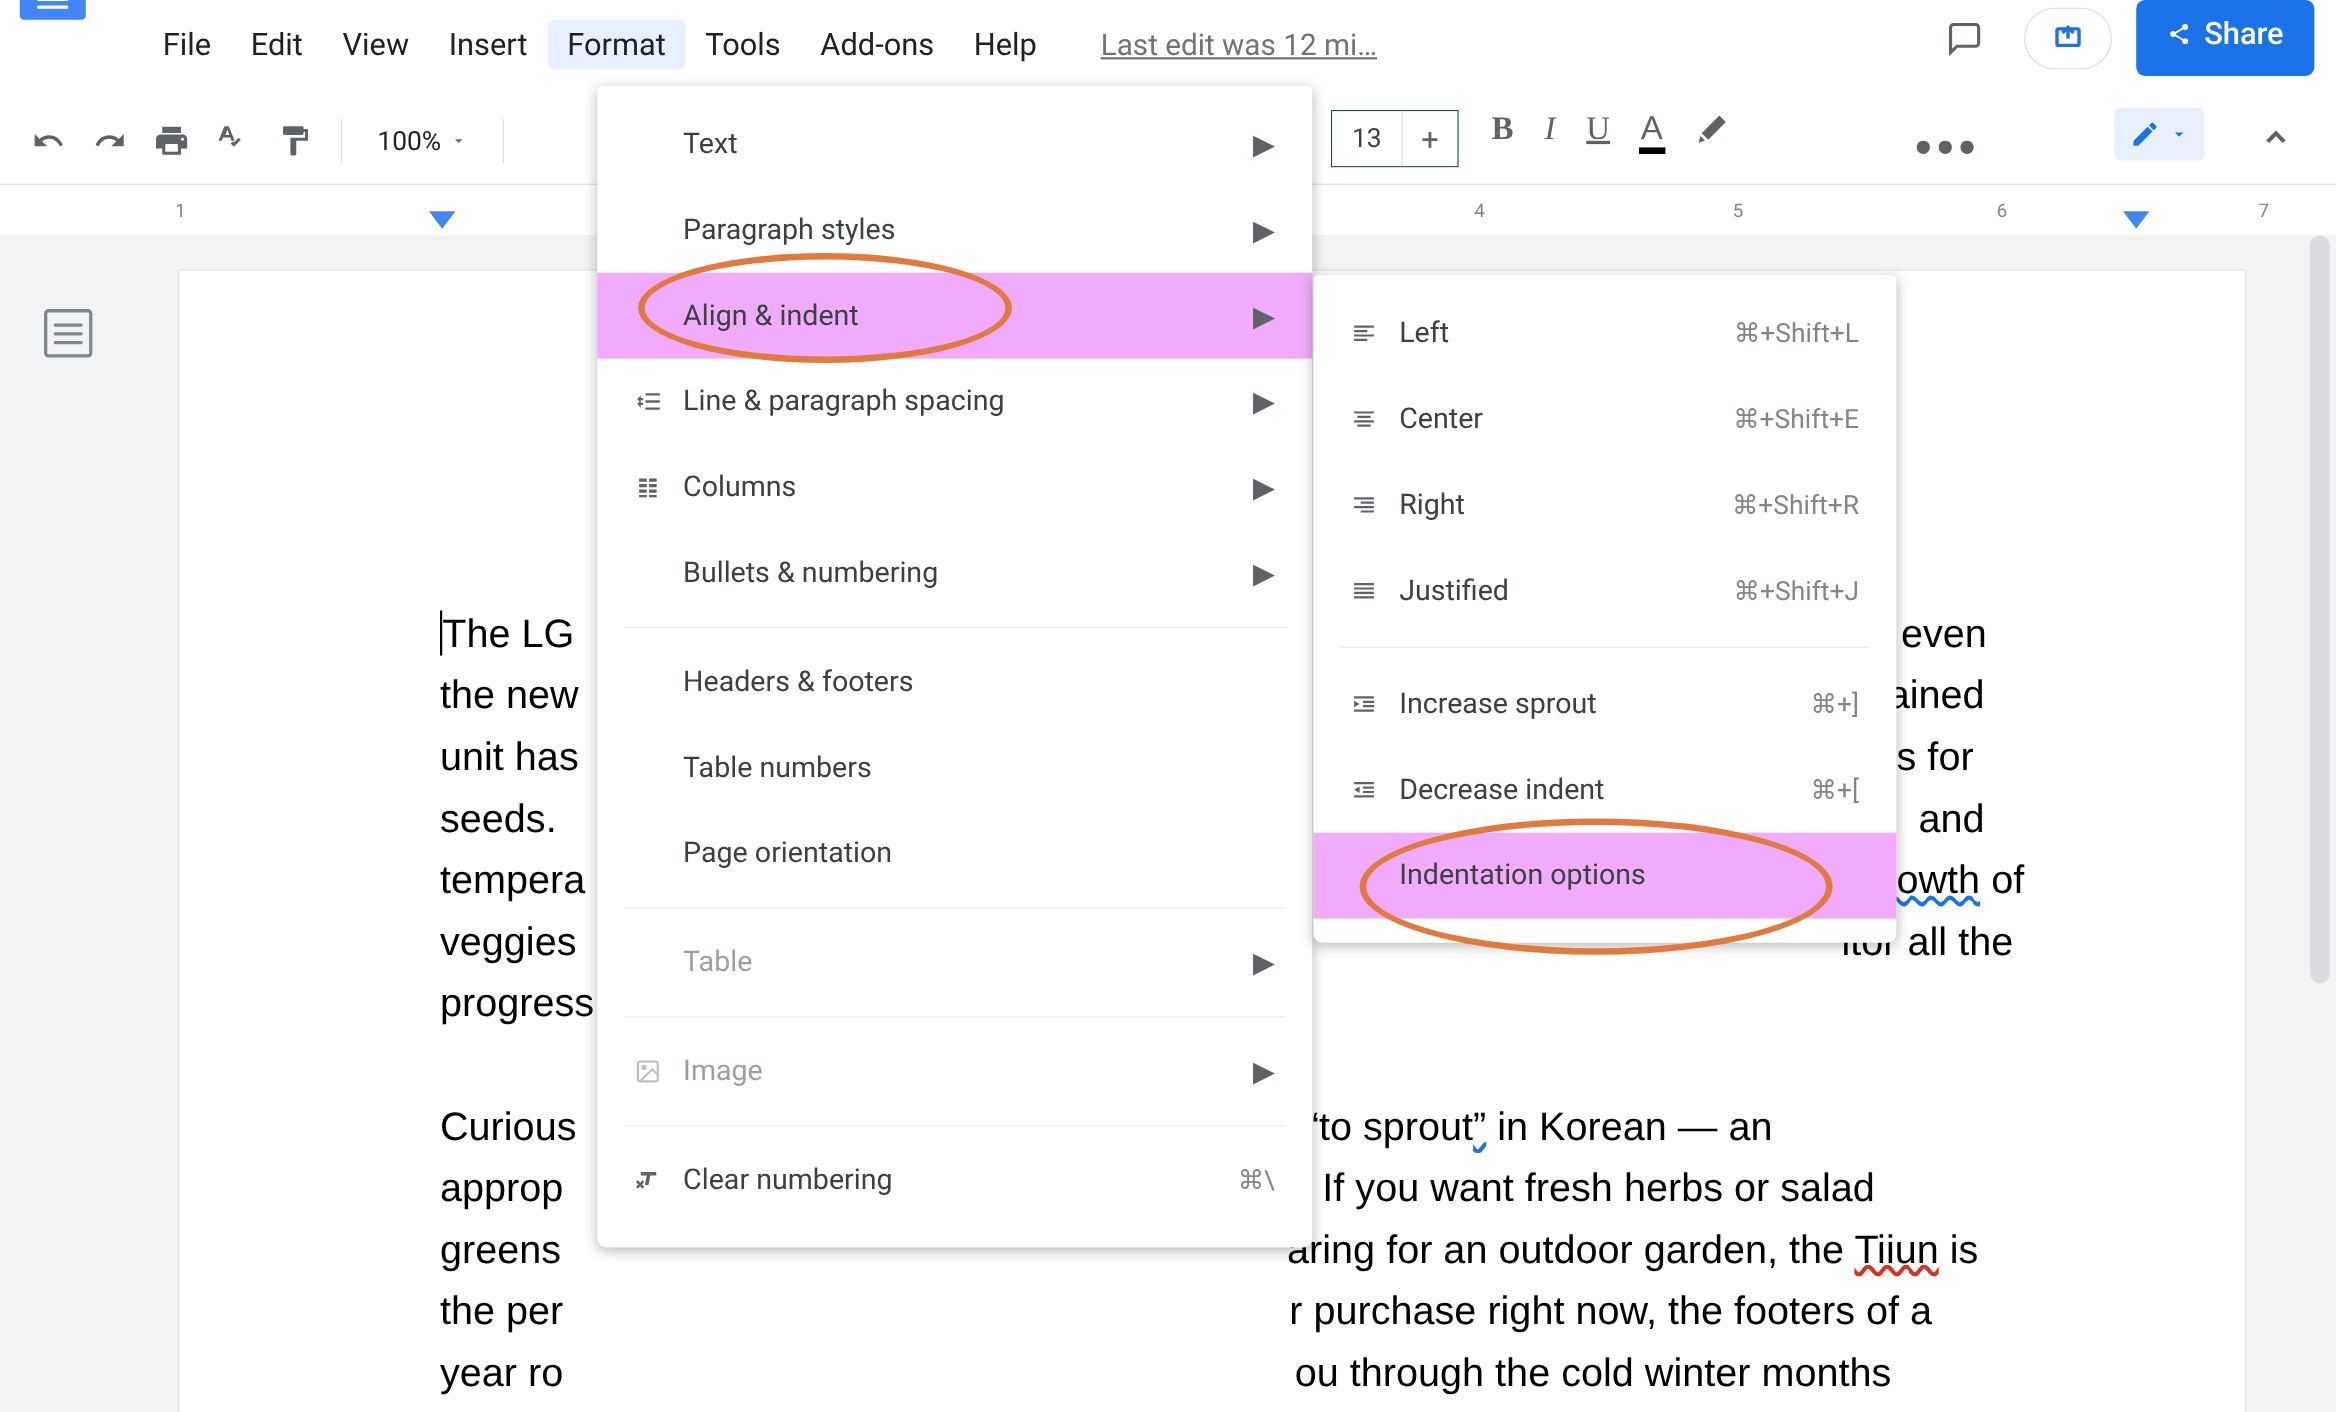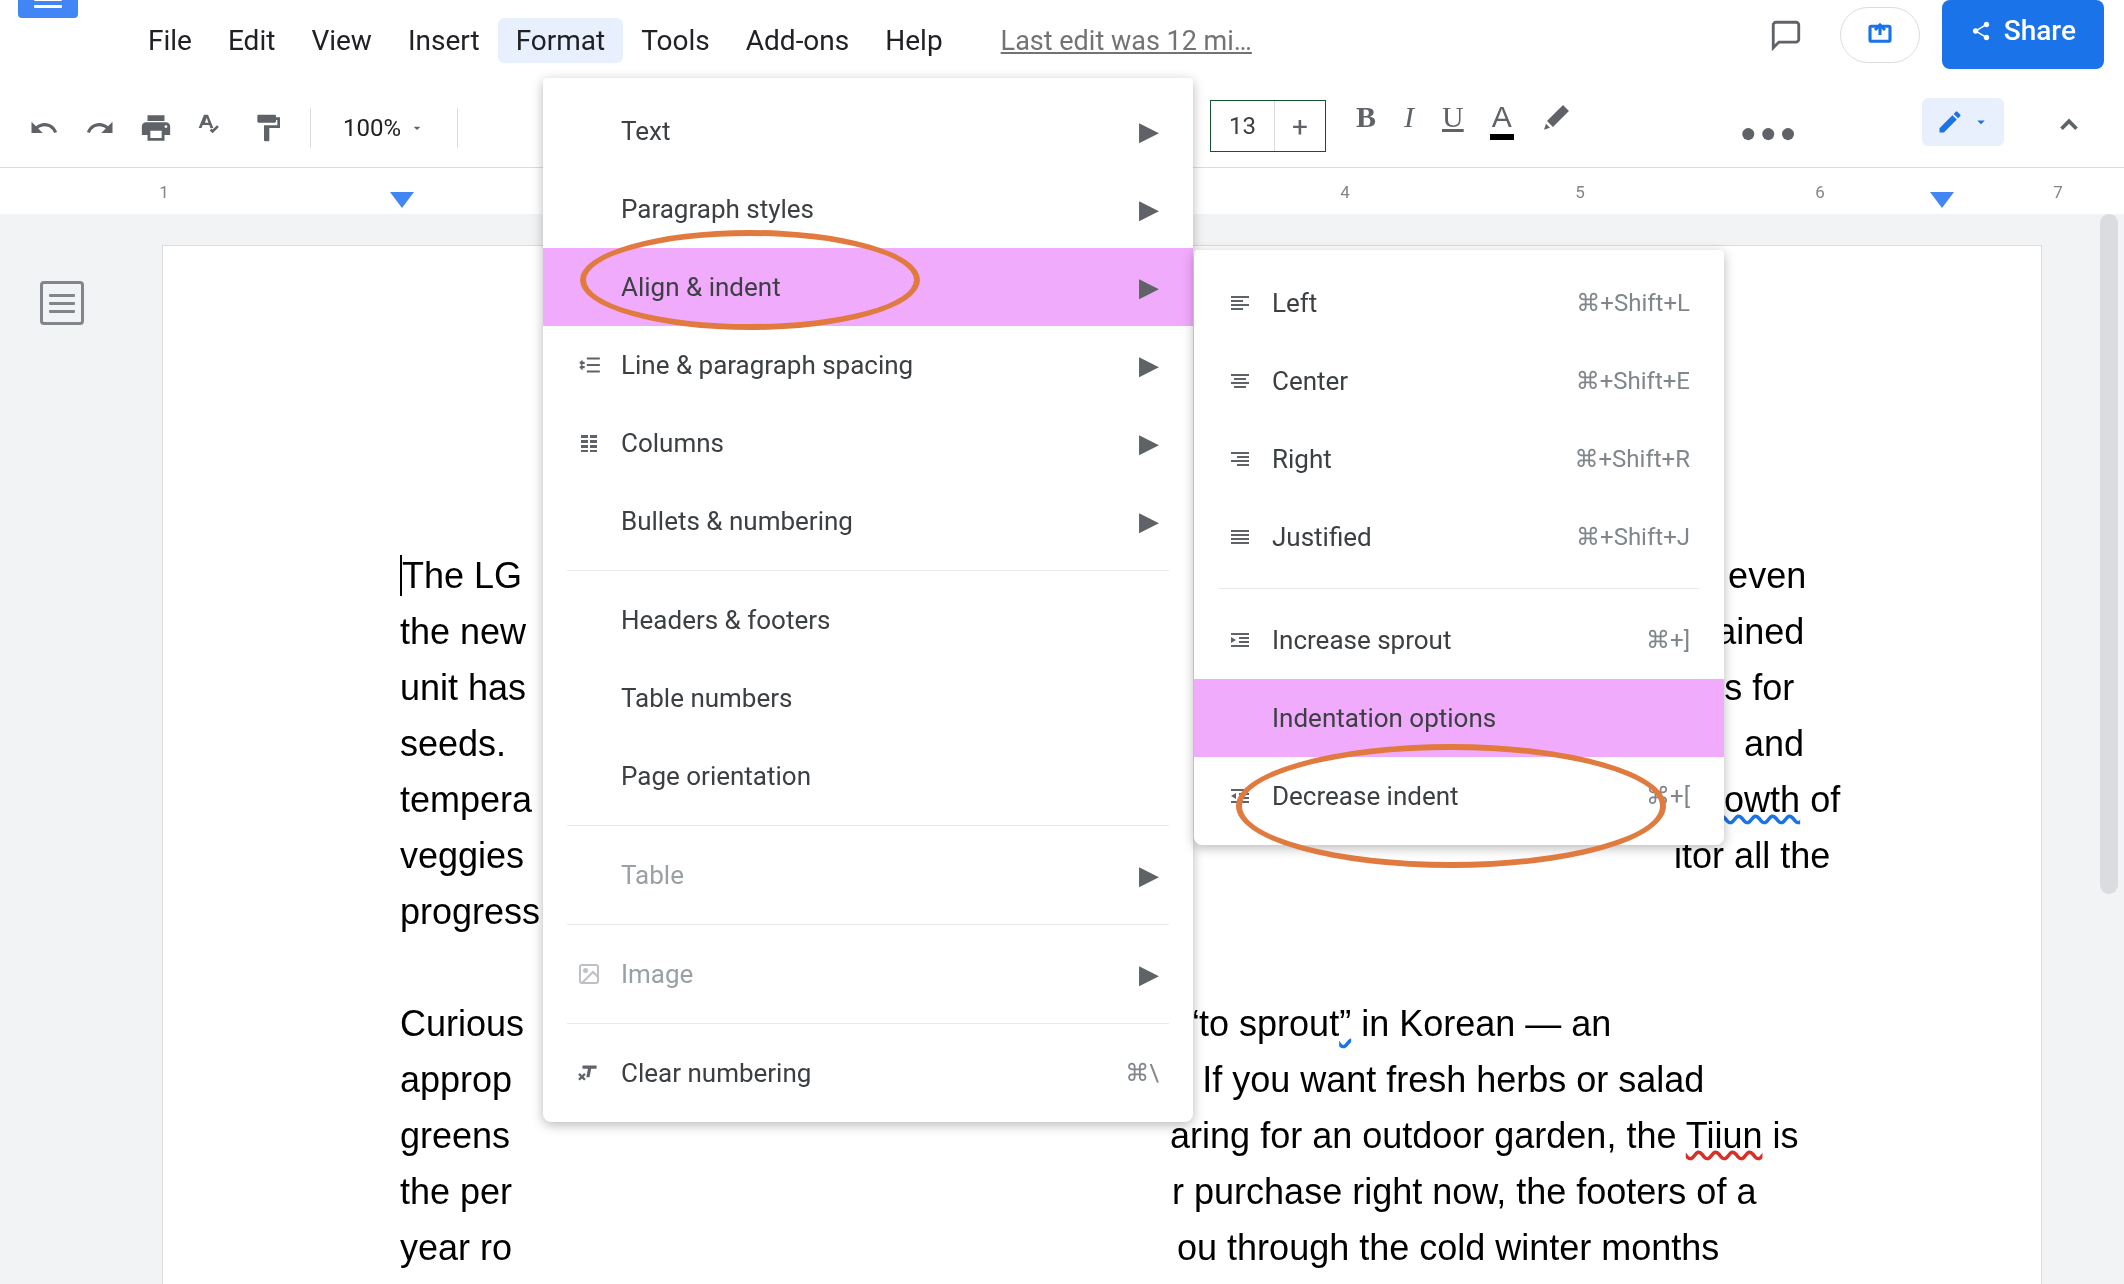--- a/index.html
+++ b/index.html
@@ -234,21 +234,21 @@
   .doc-text p { margin-bottom: 56px; }
   .wavy-red { text-decoration: underline wavy #d93025; text-decoration-skip-ink: none;}
   .wavy-blue { text-decoration: underline wavy #1a73e8; text-decoration-skip-ink: none;}
 
   
   .menu {
     position:absolute;
     background:#fff;
     box-shadow: 0 3px 12px rgba(0,0,0,0.28);
     border-radius: 4px 4px 8px 8px;
-    padding: 14px 0 10px 0;
+    padding: 14px 0 22px 0;
     font-size: 26px;
     color:#3c4043;
   }
   .menu .row {
     display:flex; align-items:center;
     height: 78px;
     padding: 0 34px 0 24px;
     position:relative;
   }
   .menu .row.hover { background:#f0abfc; }
@@ -569,29 +569,29 @@
   <hr>
   <div class="row">
     <span class="icon">
         <svg width="24" height="24" viewBox="0 0 24 24" fill="#5f6368">
           <path d="M3 5h18v2H3zm8 4h10v2H11zm0 4h10v2H11zM3 17h18v2H3zM3 9l5 3-5 3z"></path>
         </svg>
       </span>
     <span class="label">Increase sprout</span>
     <span class="shortcut">⌘+]</span>
   </div>
-  <div class="row hover">
-    <span class="icon"></span>
-    <span class="label">Indentation options</span>
-  </div>
   <div class="row">
     <span class="icon">
         <svg width="24" height="24" viewBox="0 0 24 24" fill="#5f6368">
           <path d="M3 5h18v2H3zm8 4h10v2H11zm0 4h10v2H11zM3 17h18v2H3zM8 9l-5 3 5 3z"></path>
         </svg>
       </span>
     <span class="label">Decrease indent</span>
     <span class="shortcut">⌘+[</span>
   </div>
+  <div class="row hover">
+    <span class="icon"></span>
+    <span class="label">Indentation options</span>
+  </div>
 </div>
 
 <div class="ellipse" style="left:580px; top:230px; width:340px; height:100px;"></div>
 <div class="ellipse" style="left:1236px; top:744px; width:430px; height:124px;"></div>
 
 </body></html>

